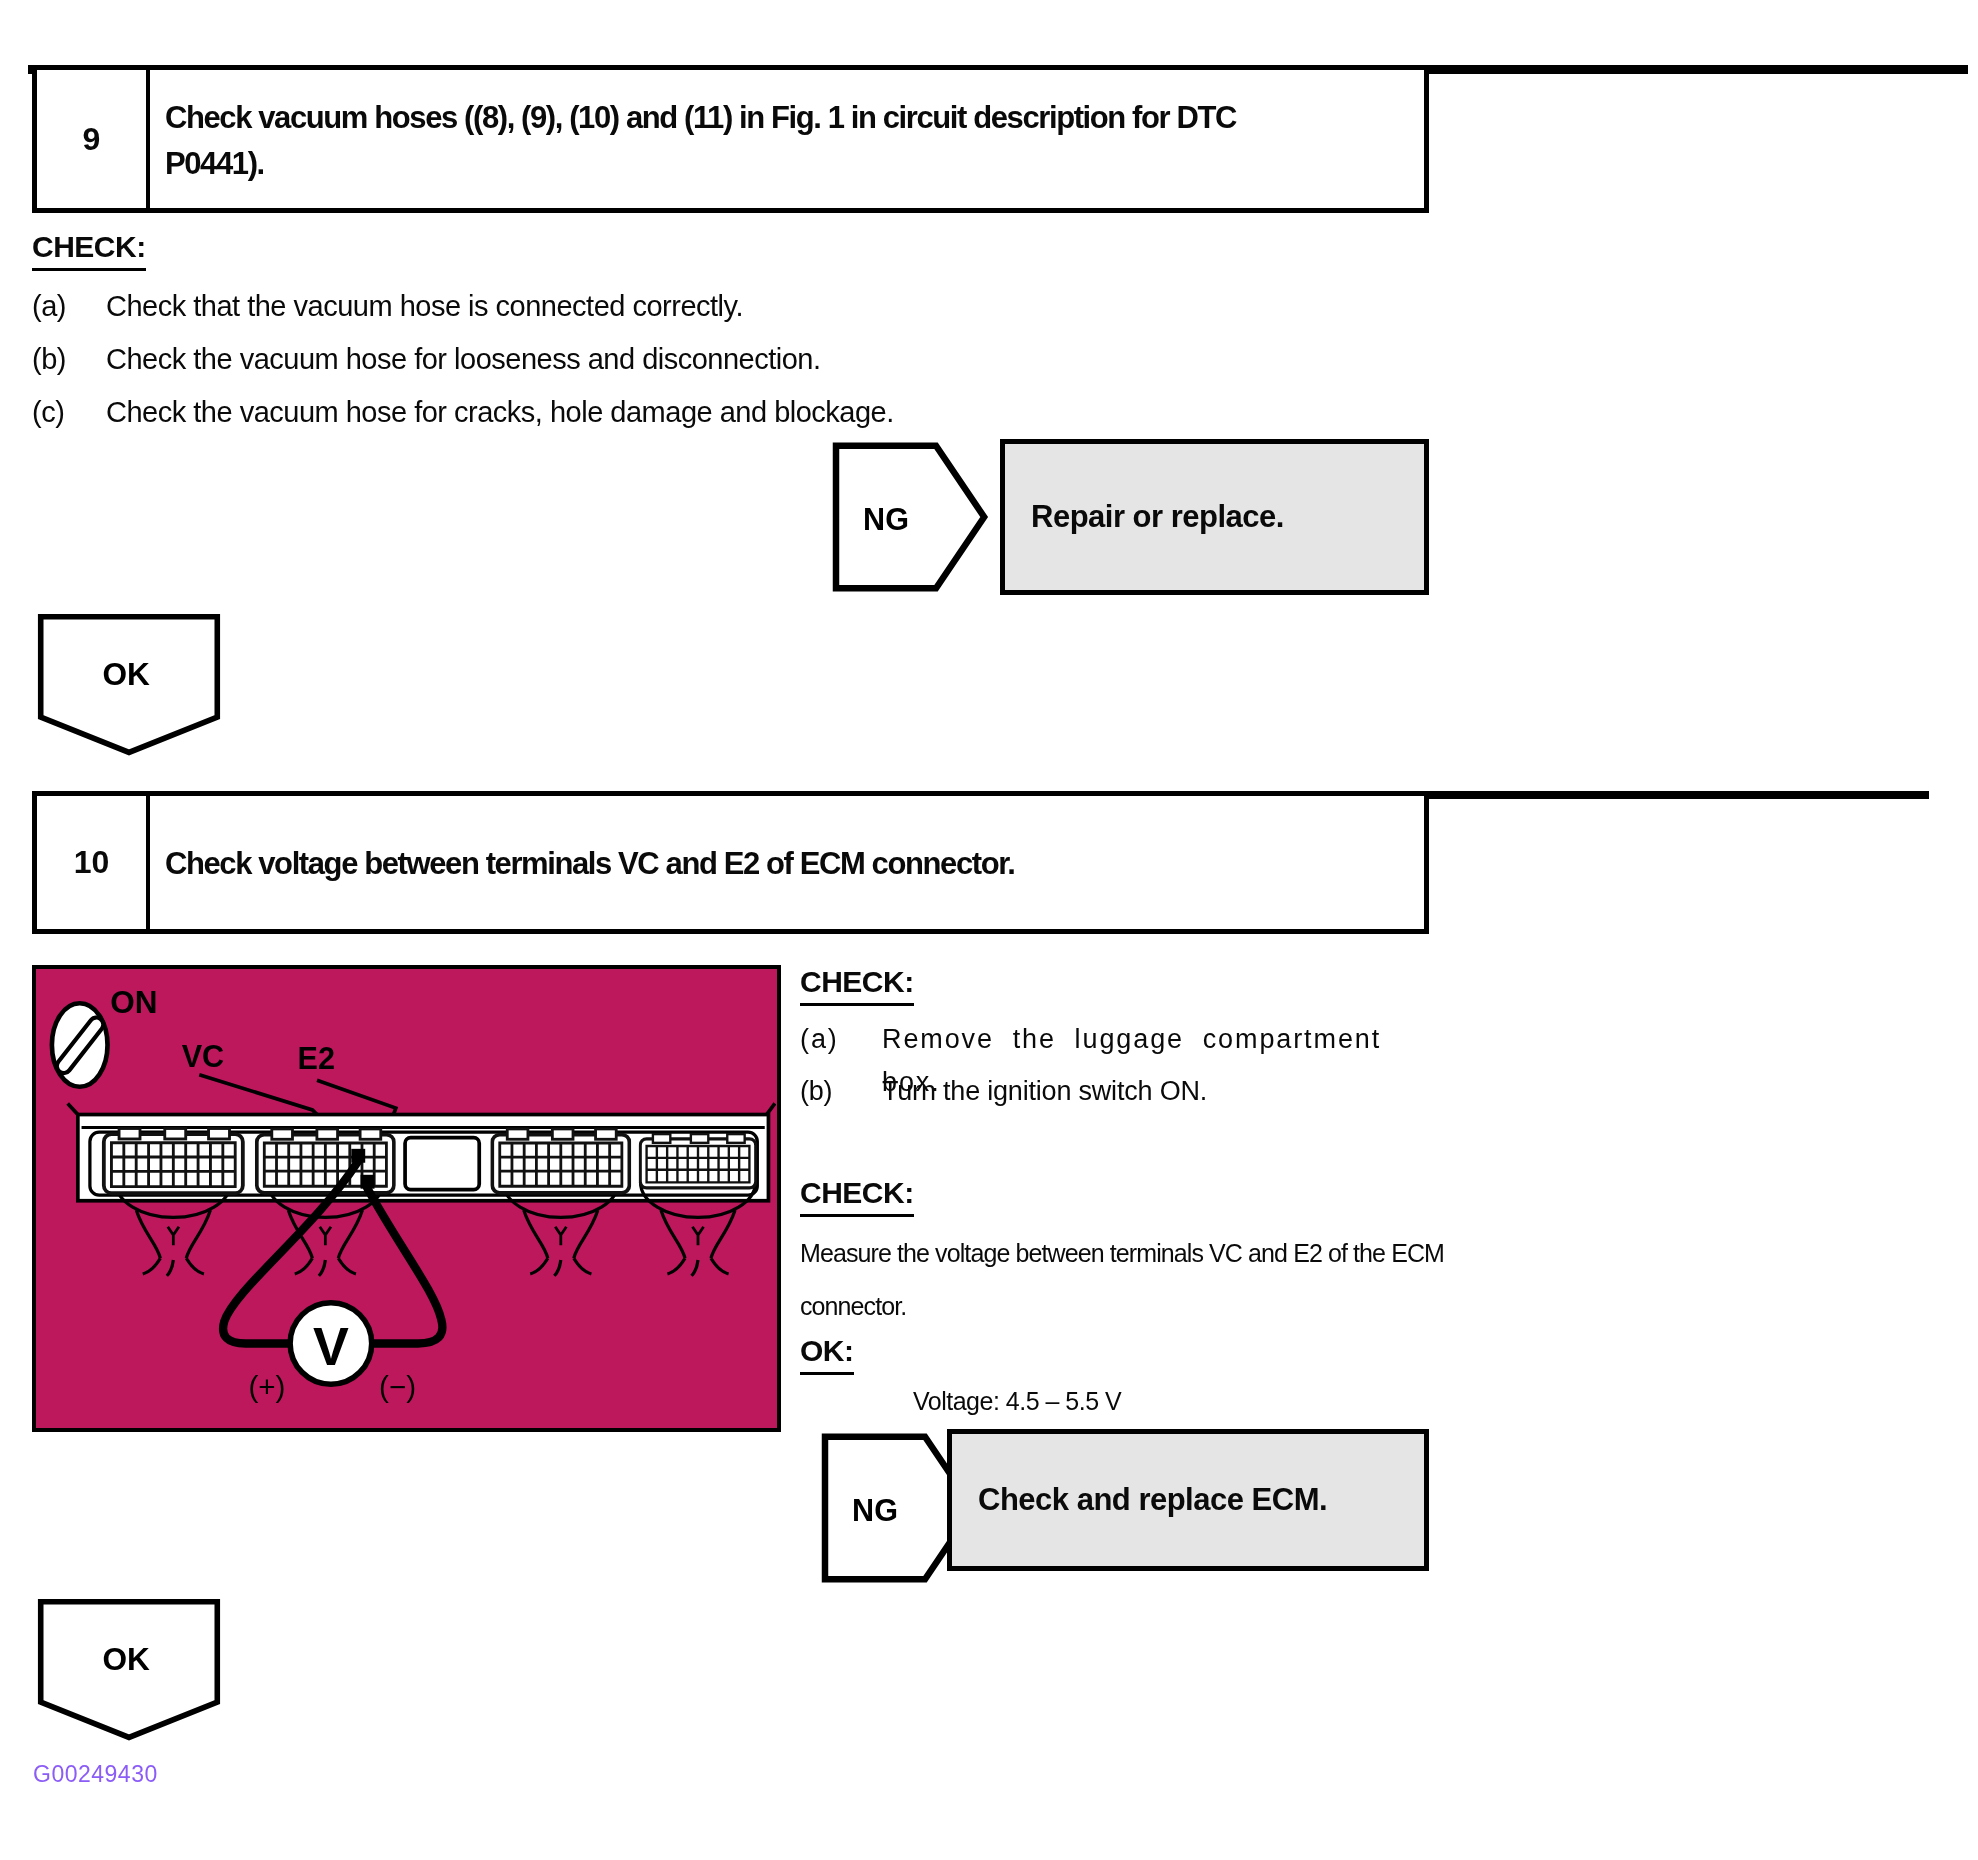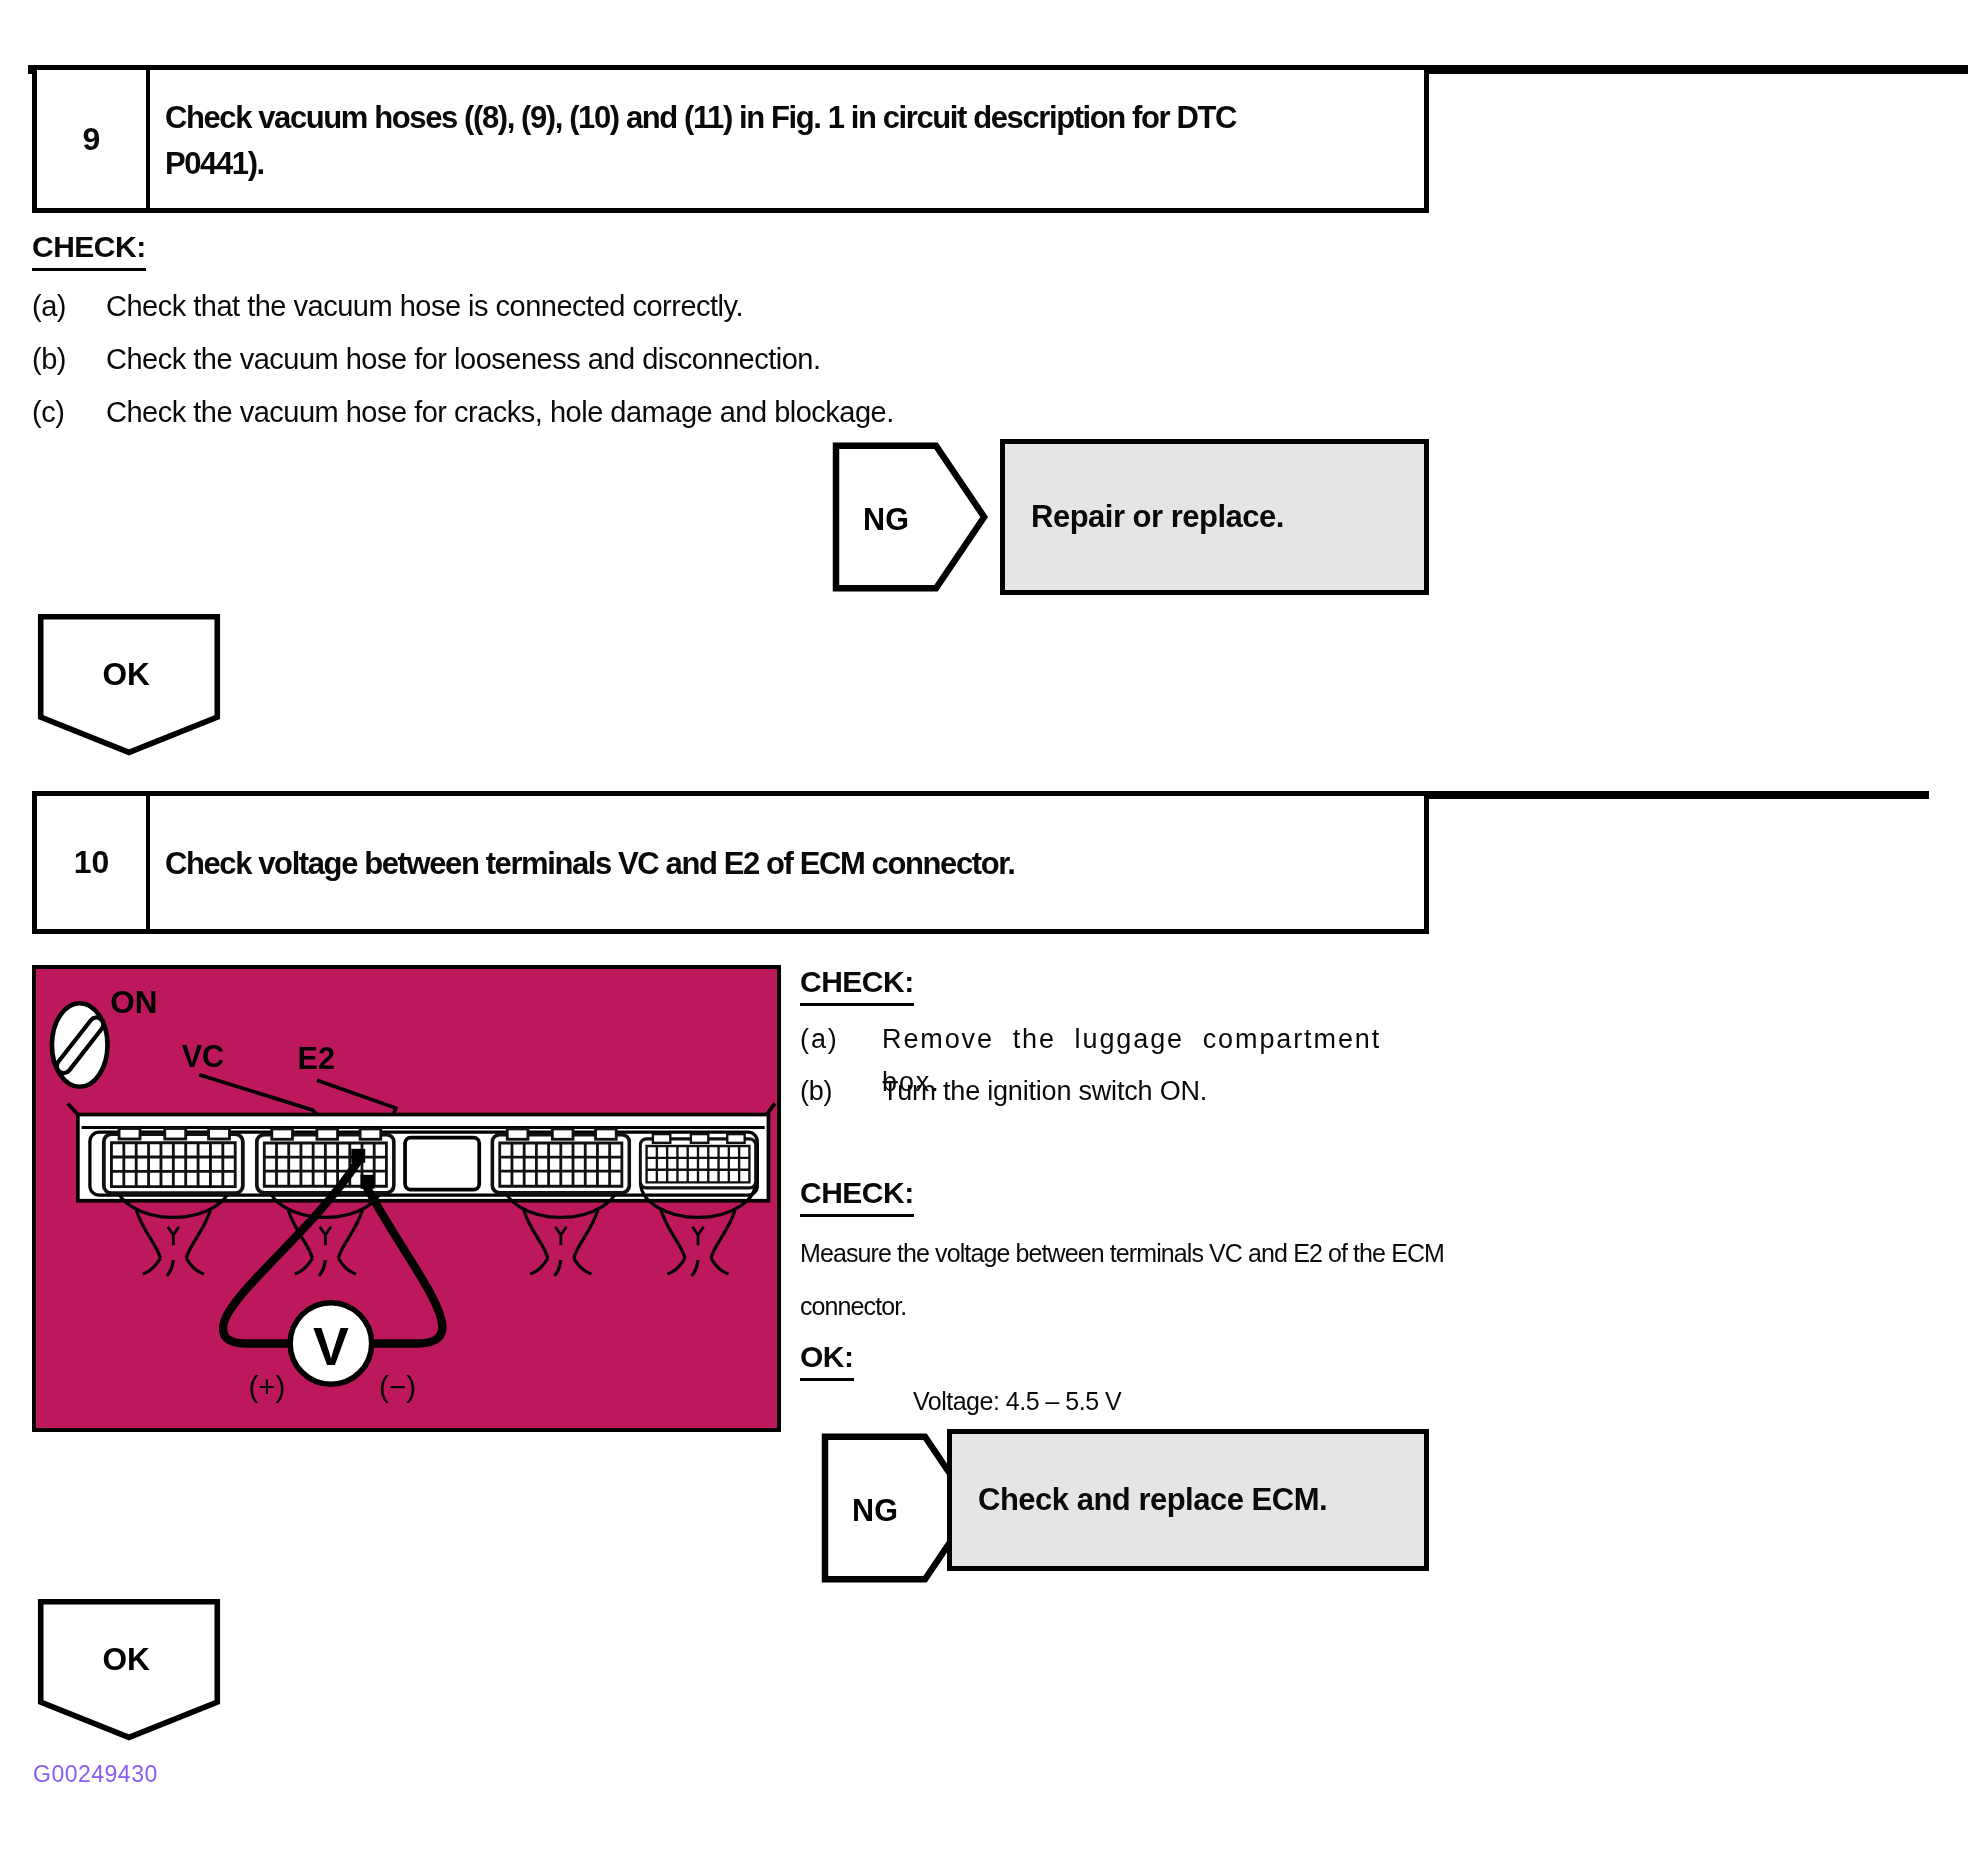--- a/index.html
+++ b/index.html
@@ -181,21 +181,21 @@
     </div>
     <div class="rc-item" style="left:0;top:105px;">
       <span class="tag">(b)</span>
       <span>Turn the ignition switch ON.</span>
     </div>
     <div class="check-head" style="left:0;top:211px;position:absolute;">
       <span class="uline">CHECK:</span>
     </div>
     <div class="rc-para" style="left:0;top:262px;">Measure the voltage between terminals VC and E2 of the ECM
 connector.</div>
-    <div class="check-head" style="left:0;top:369px;position:absolute;margin-top:6px;">
+    <div class="check-head" style="left:0;top:369px;position:absolute;">
       <span class="uline">OK:</span>
     </div>
     <div class="rc-voltage" style="top:422px;">Voltage: 4.5 – 5.5 V</div>
   </div>
 
   <svg class="ng-svg" style="left:821px;top:1433px;" width="158" height="150" viewBox="0 0 170 162">
     <polygon points="4,4 112,4 164,81 112,158 4,158" fill="#fff" stroke="#000" stroke-width="7"></polygon>
     <text x="58" y="83" text-anchor="middle" dominant-baseline="central" font-size="33" font-weight="bold">NG</text>
   </svg>
 

